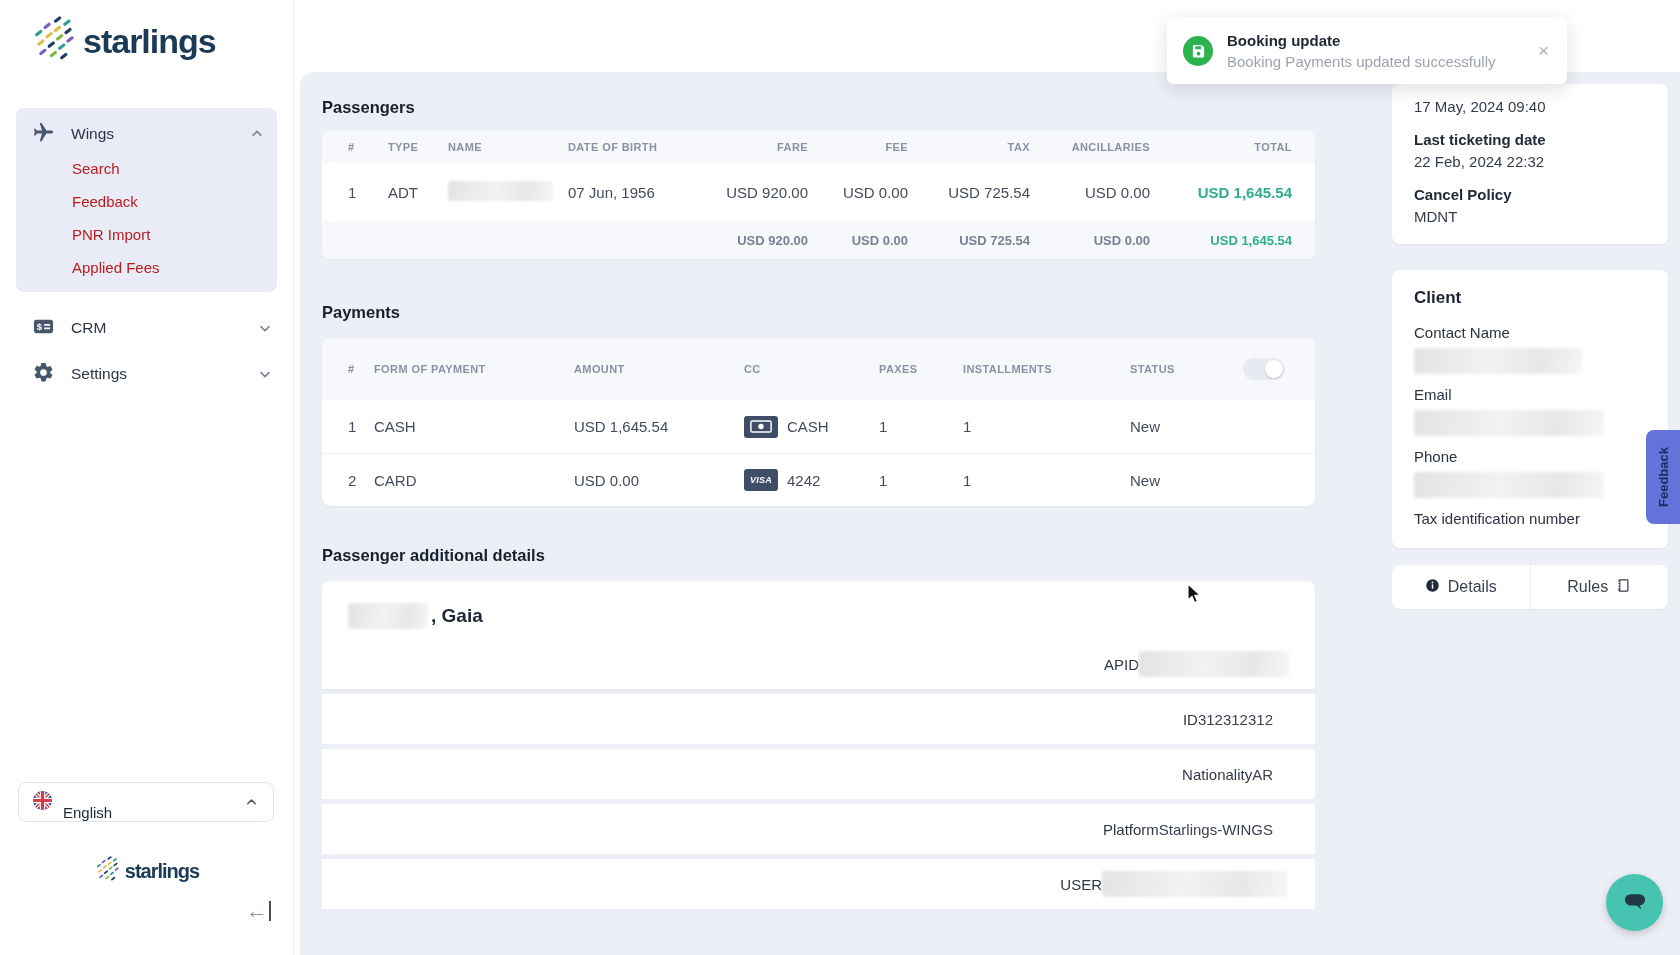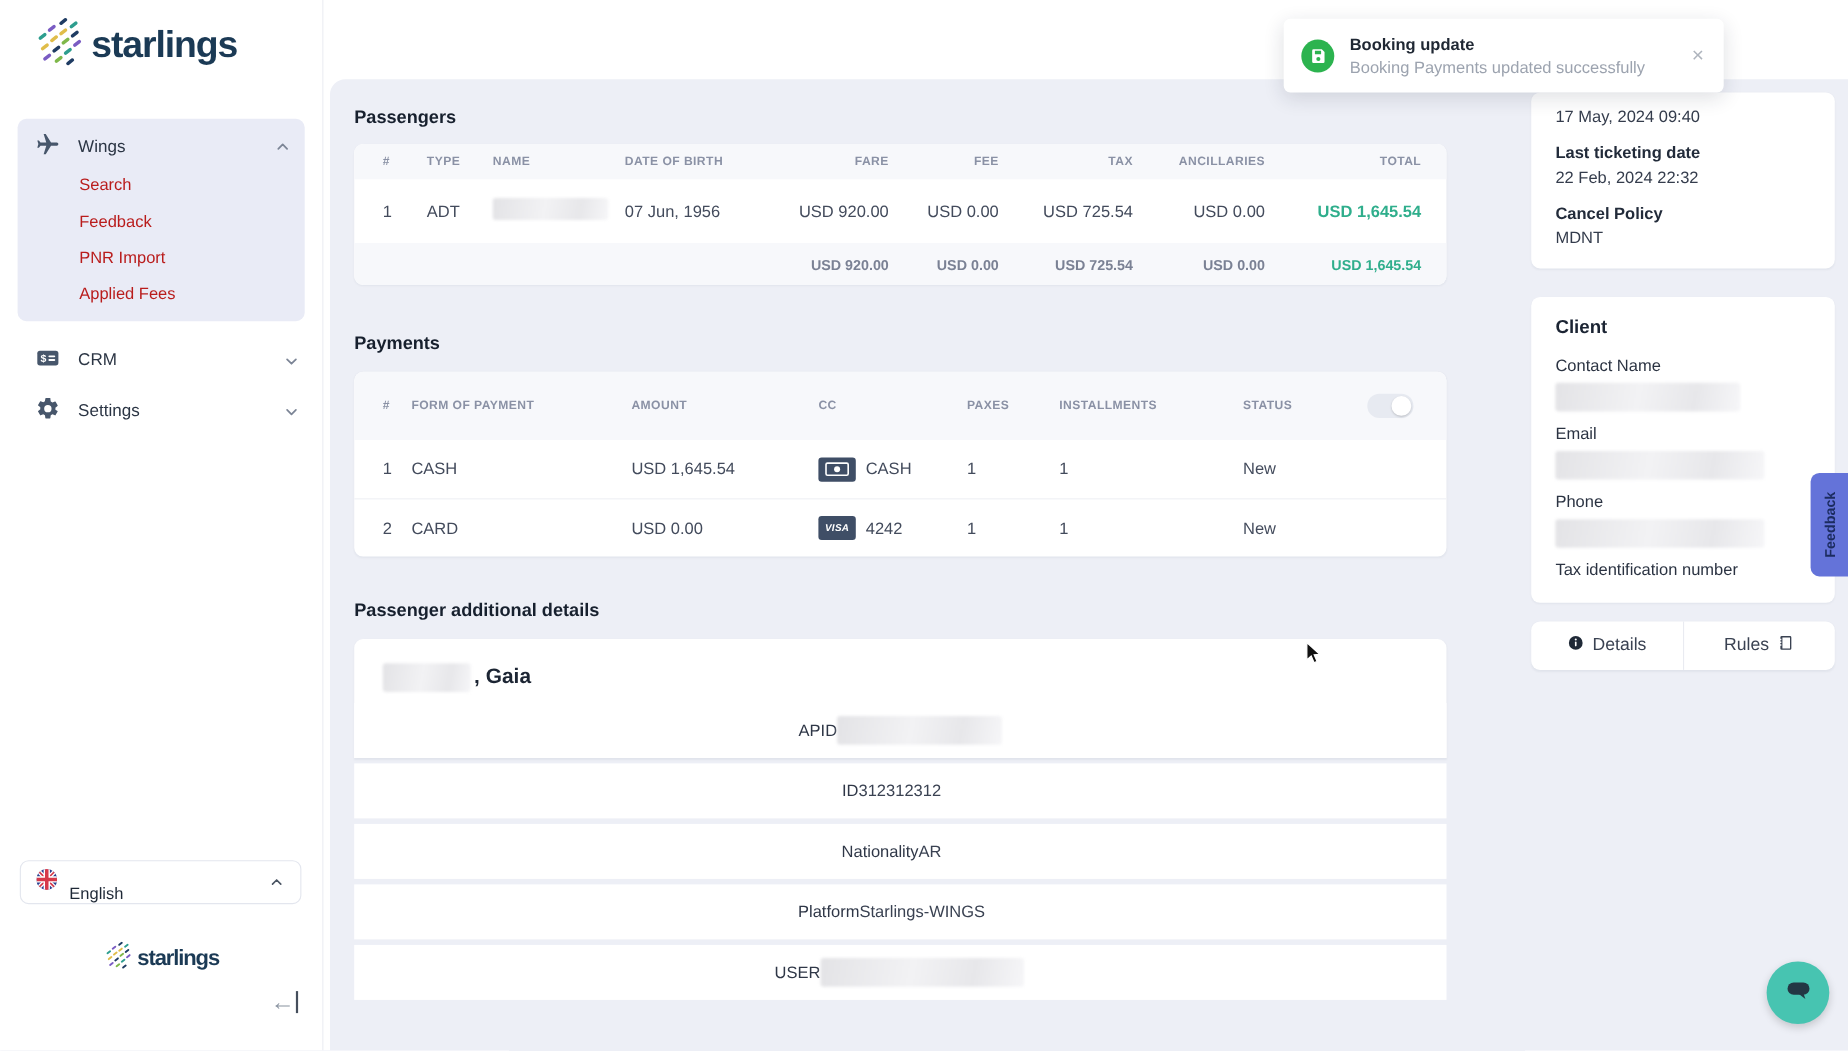--- a/index.html
+++ b/index.html
@@ -63,21 +63,21 @@
     display:flex; align-items:center; justify-content:center;
     font-size:9px; font-weight:800; font-style:italic; letter-spacing:.3px; }
   .toggle { width:42px; height:22px; border-radius:11px; background:#e7eaf1;
     position:relative; justify-self:end; cursor:pointer; }
   .toggle .knob { position:absolute; right:2px; top:2px; width:18px; height:18px;
     border-radius:50%; background:#fff; box-shadow:0 1px 2px rgba(0,0,0,.18); }
   
   .det-block1 { background:#fff; border-radius:8px 8px 0 0; box-shadow:0 1px 2px rgba(23,30,60,.05); }
   .det-name { padding:22px 26px 10px 26px; font-size:19px; font-weight:700; color:#1c2533;
     display:flex; align-items:center; gap:2px; }
-  .det-row { height:50px; display:flex; align-items:center; justify-content:center;
+  .det-row { height:50px; display:flex; align-items:center; justify-content:flex-end;
     padding:0 42px 0 26px; background:#fff; }
   .det-row + .det-row { margin-top:5px; }
   .det-sep { margin-top:5px; }
   .det-row .dl { font-size:15px; color:#2f3747; }
   .det-row .dv { font-size:15px; color:#3a4252; }
   
   .redact { border-radius:3px; filter:blur(1.5px);
     background:linear-gradient(100deg,#e3e3e6 0%,#f2f2f4 45%,#e7e7ea 75%,#f6f6f8 100%); }
   
   .rcard { position:absolute; left:1392px; width:276px; background:#fff; border-radius:8px;

